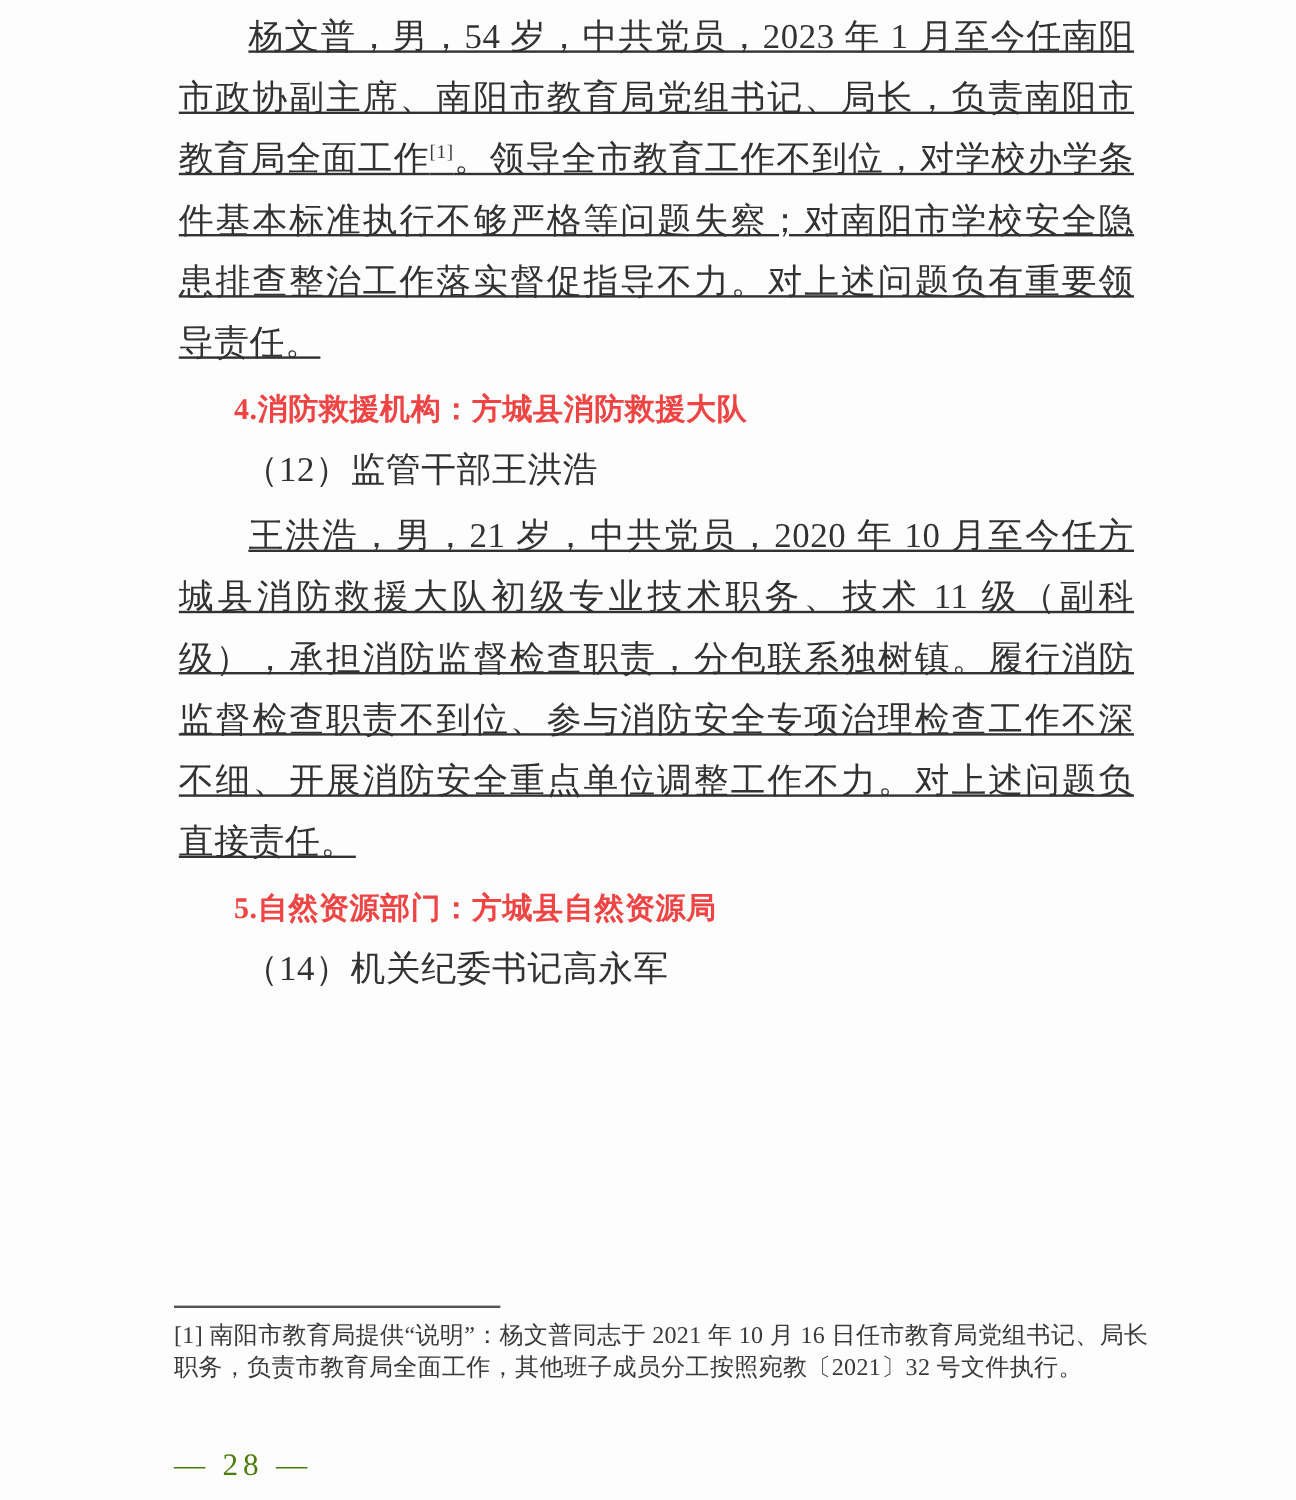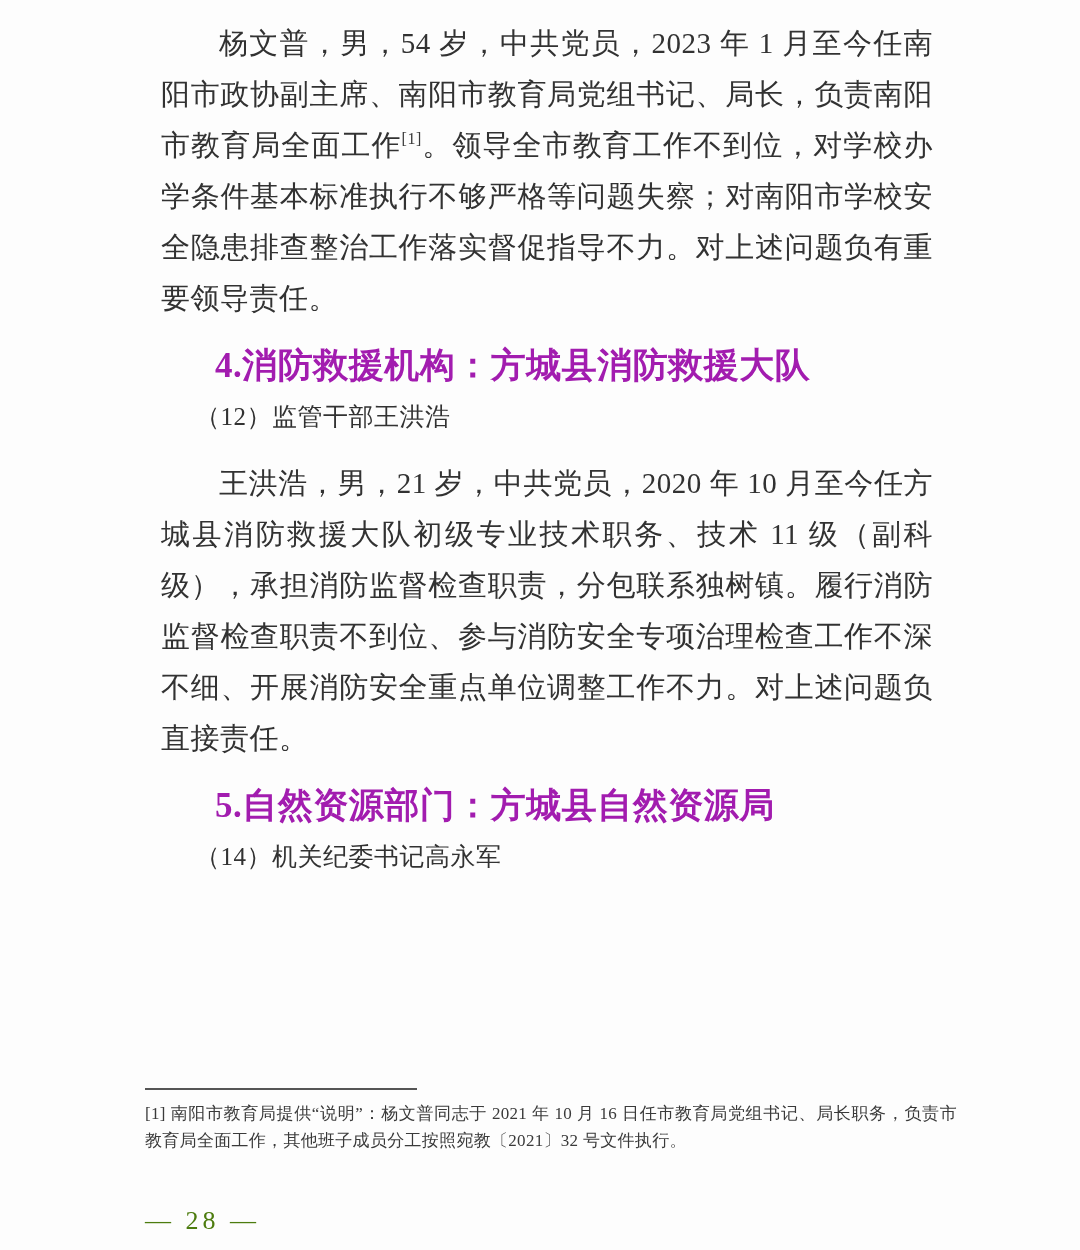--- a/index.html
+++ b/index.html
@@ -17,40 +17,41 @@
     font-family: "Liberation Serif", "DejaVu Serif", serif;
     color: #2e2e2e;
   }
   .content {
     position: absolute;
     left: 145px;
     top: 2px;
     width: 804px;
   }
   .body-para {
-    margin: 16px;
+    margin: 4px;
     font-size: 29px;
     line-height: 51px;
     text-align: justify;
     text-indent: 2em;
     letter-spacing: 0.5px;
     color: #323232;
+    text-decoration: underline;
   }
   .section-heading {
     margin: 0;
-    font-size: 35px;
+    font-size: 25px;
     line-height: 51px;
     text-indent: 2em;
     font-weight: bold;
-    color: #a21caf;
+    color: #ef4444;
     letter-spacing: 0.5px;
   }
   .sub-item {
     margin: 0;
-    font-size: 25px;
+    font-size: 29px;
     line-height: 51px;
     text-indent: 2em;
     letter-spacing: 0.5px;
     color: #323232;
   }
   .footnote-ref {
     font-size: 16px;
     vertical-align: super;
     line-height: 0;
     color: #3a3a3a;
@@ -62,21 +63,21 @@
     width: 812px;
   }
   .footnote-sep {
     width: 272px;
     height: 0;
     border-top: 2px solid #555;
     margin: 0 0 10px 0;
   }
   .footnote-text {
     margin: 0;
-    font-size: 17px;
+    font-size: 20px;
     line-height: 27px;
     text-align: justify;
     color: #3a3a3a;
     letter-spacing: 0.3px;
   }
   .page-number {
     position: absolute;
     left: 145px;
     top: 1206px;
     font-size: 26px;

